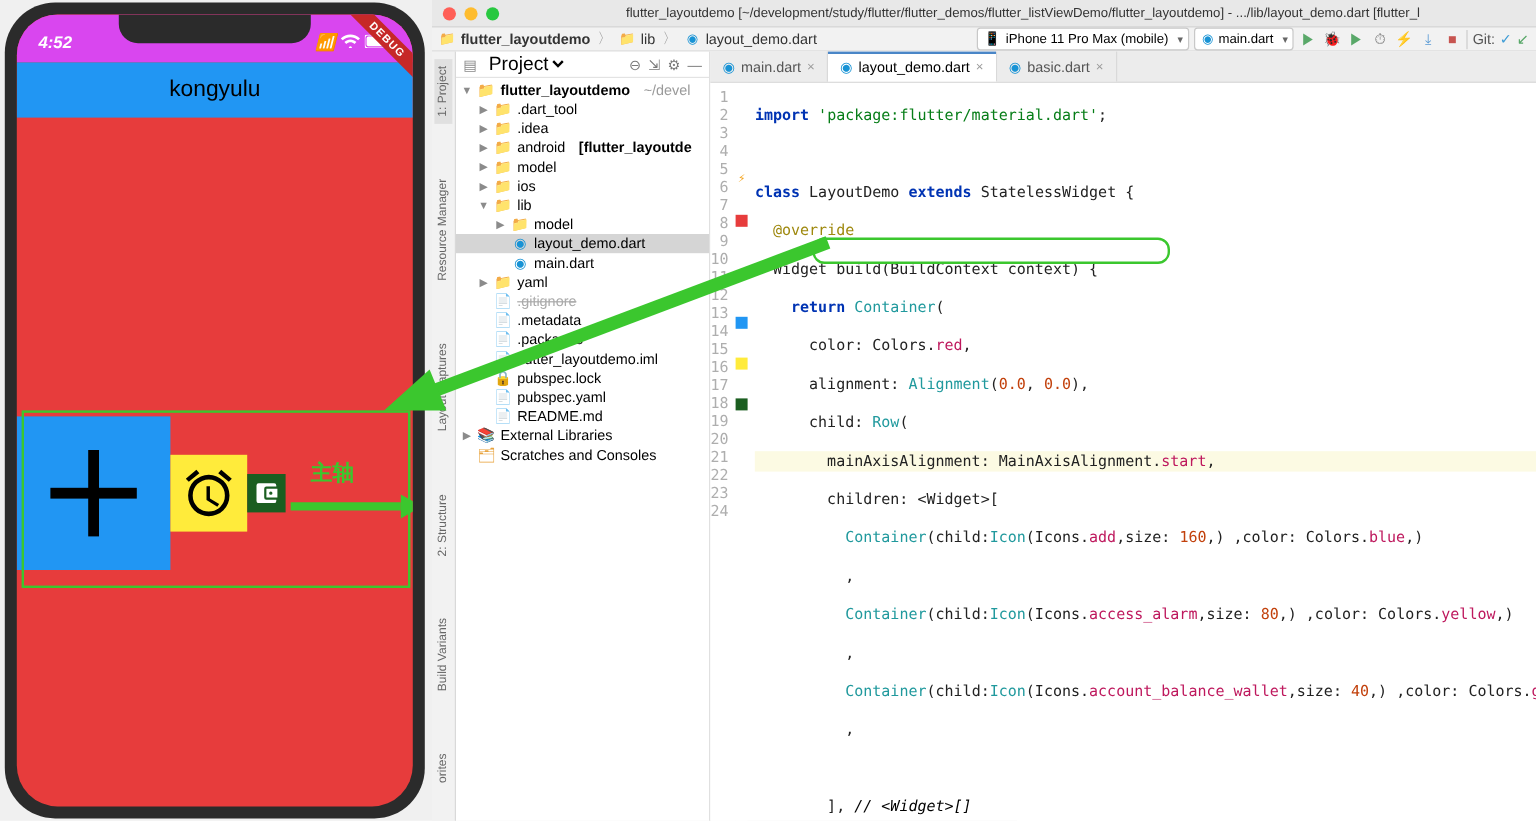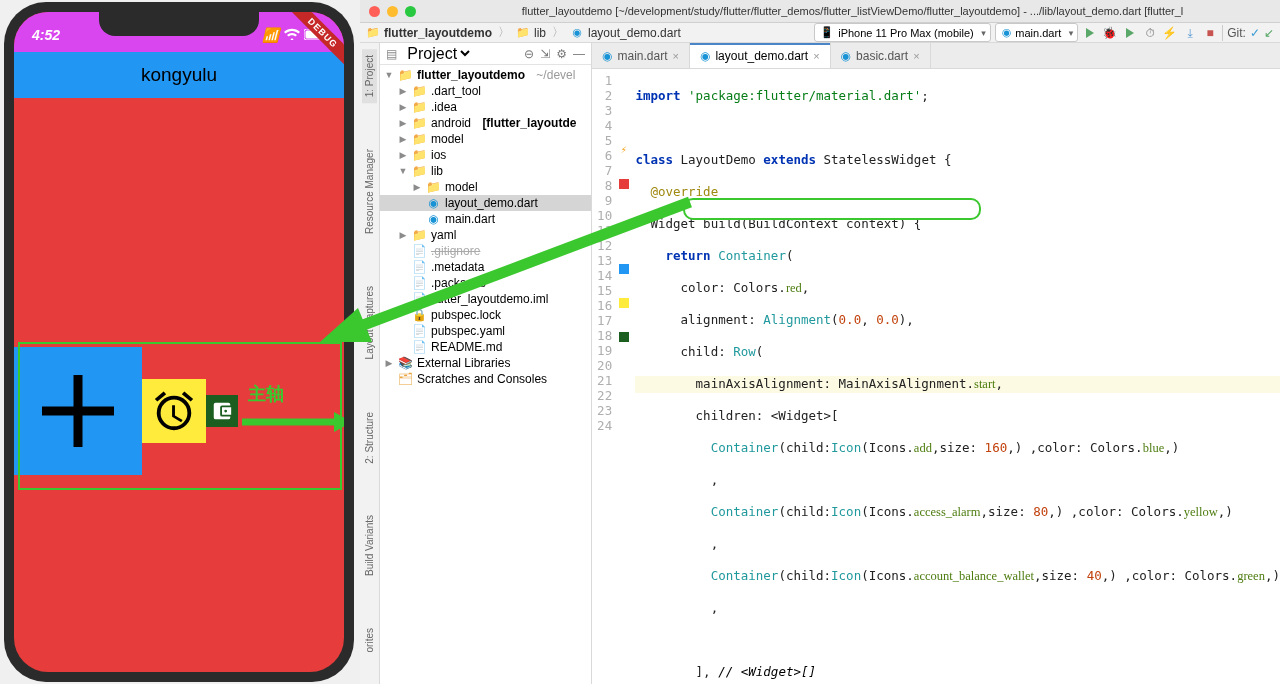--- a/index.html
+++ b/index.html
@@ -15,21 +15,21 @@
 .debug-ribbon { position: absolute; top: 14px; right: -26px; background: #c62828; color: #fff; transform: rotate(45deg); font-size: 9px; font-weight: 700; padding: 2px 28px; letter-spacing: 1px; z-index: 4; }
 .body-row { position: absolute; left: 0; right: 0; top: 335px; display: flex; align-items: center; }
 .box-blue { width: 128px; height: 128px; background: #2196F3; display: flex; align-items: center; justify-content: center; }
 .box-yellow { width: 64px; height: 64px; background: #FFEB3B; display: flex; align-items: center; justify-content: center; }
 .box-green { width: 32px; height: 32px; background: #1B5E20; display: flex; align-items: center; justify-content: center; color: #fff; }
 .ico-add::before, .ico-add::after { content: ""; position: absolute; background: #000; }
 .ico-add { position: relative; width: 84px; height: 84px; }
 .ico-add::before { left: 50%; top: 6px; bottom: 6px; width: 9px; transform: translateX(-50%); }
 .ico-add::after { top: 50%; left: 6px; right: 6px; height: 9px; transform: translateY(-50%); }
 .green-box-outline { position: absolute; left: 4px; top: 330px; width: 324px; height: 148px; border: 2px solid #3BC72E; pointer-events: none; }
-.axis-label { position: absolute; left: 234px; top: 370px; color: #3BC72E; font-size: 18px; font-weight: 600; }
+.axis-label { position: absolute; left: 245px; top: 370px; color: #3BC72E; font-size: 18px; font-weight: 600; }
 .axis-arrow { position: absolute; left: 228px; top: 398px; }
 
 
 .ide { position: absolute; left: 360px; top: 0; right: 0; bottom: 0; background: #f2f2f2; display: flex; flex-direction: column; }
 .mac-traffic { display: flex; gap: 7px; padding: 6px 9px; }
 .dot { width: 11px; height: 11px; border-radius: 50%; }
 .dot.r { background: #ff5f57; } .dot.y { background: #febc2e; } .dot.g { background: #28c840; }
 .titlebar { height: 23px; background: #e8e8e8; display: flex; align-items: center; font-size: 11px; color: #333; border-bottom: 1px solid #cfcfcf; }
 .title-text { flex: 1; text-align: center; white-space: nowrap; overflow: hidden; }
 .crumbbar { height: 24px; background: #f2f2f2; display: flex; align-items: center; padding: 0 6px; gap: 6px; border-bottom: 1px solid #d9d9d9; font-size: 12px; }
@@ -75,21 +75,21 @@
 .gut .sq-blue { width:10px;height:10px;background:#2196F3; }
 .gut .sq-yellow { width:10px;height:10px;background:#FFEB3B; }
 .gut .sq-green { width:10px;height:10px;background:#1B5E20; }
 .code { flex: 1; padding: 4px 0 0 6px; white-space: pre; color: #222; position: relative; }
 .code .ln { height: 17px; }
 .kw { color: #0033b3; font-weight: 600; }
 .str { color: #067d17; }
 .ty { color: #20999d; }
 .an { color: #9e880d; }
 .cm { color: #000000; font-style: italic; text-align: center; }
-.id { color: #4d7c0f; font-family: Liberation Serif, serif; }
+.id { color: #be185d; }
 .num { color: #c2410c; }
 .hl-line { background: #fcfae3; }
 .green-code-box { position: absolute; border: 2px solid #3BC72E; border-radius: 10px; left: 54px; top: 129px; width: 298px; height: 22px; pointer-events: none; }
 
 
 .big-arrow { position: absolute; pointer-events: none; }
 </style>
 </head>
 <body>
 

